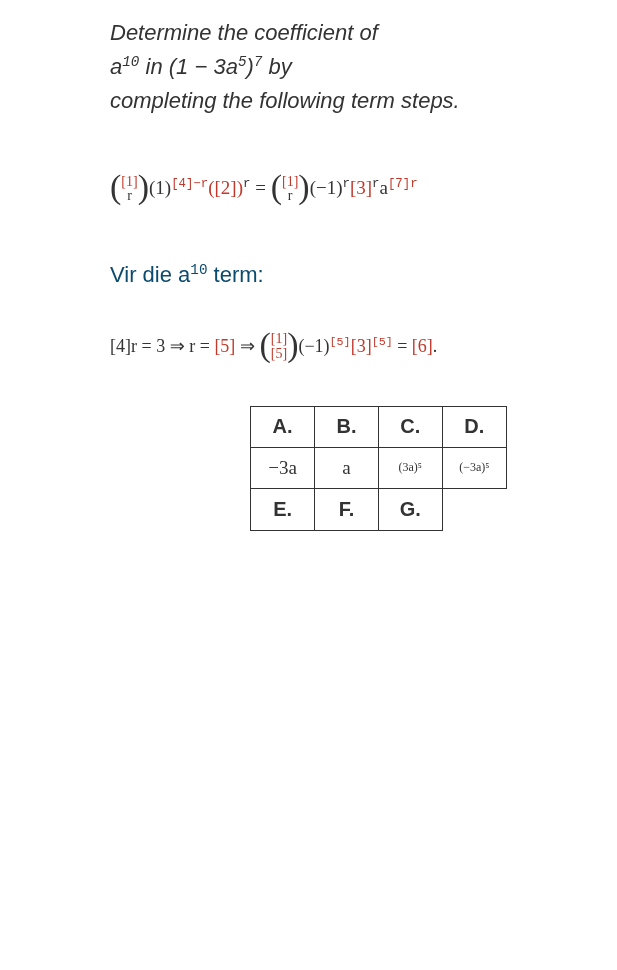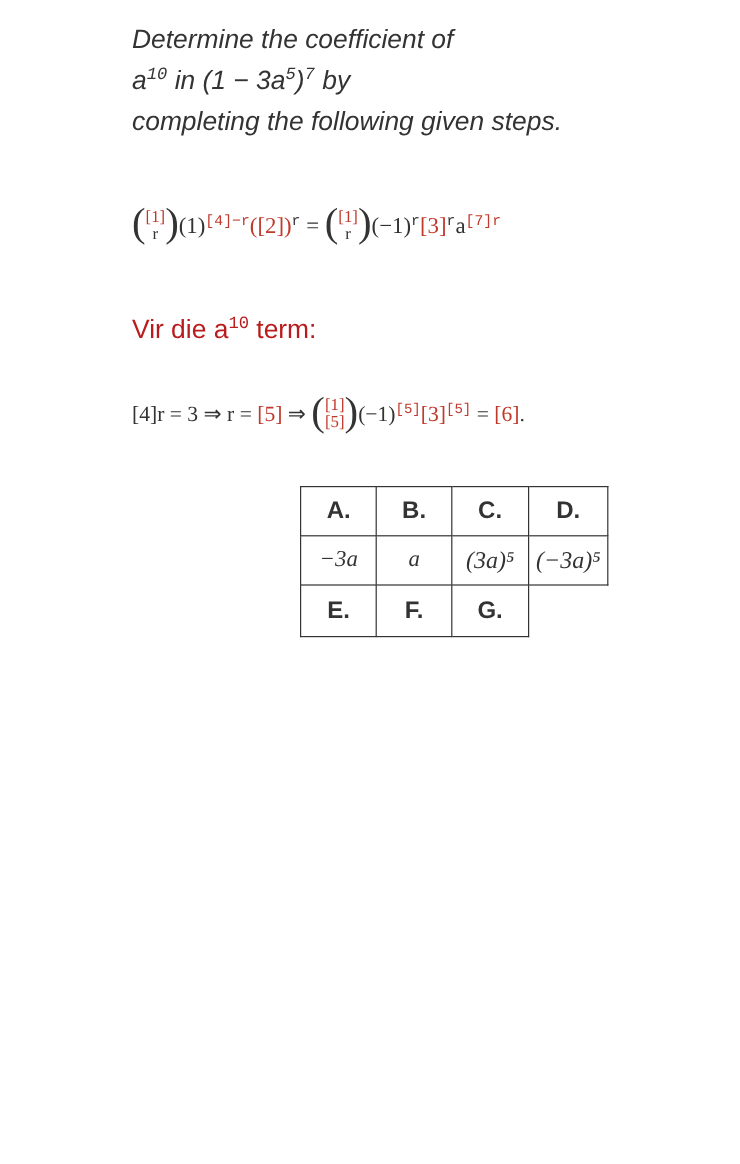--- a/index.html
+++ b/index.html
@@ -42,21 +42,21 @@
   }
   .paren {
     font-size: 34px;
     vertical-align: middle;
     position: relative;
     top: -3px;
   }
   .txtline {
     font-size: 22px;
     margin: 10px 0 14px 0;
-    color: #b91c1c;
+    color: #0c4a6e;
   }
   .step {
     font-family: "Times New Roman", serif;
     font-size: 18px;
     margin: 40px 0 39px 0;
     white-space: nowrap;
   }
   .step .red { color: #c0392b; }
   .table-wrap {
     margin-left: 140px;
@@ -74,34 +74,33 @@
   }
   td.hdr {
     font-family: Arial, Helvetica, sans-serif;
     font-weight: bold;
     font-size: 20px;
     height: 38px;
   }
   td.val {
     font-size: 19px;
     height: 38px;
-    font-style: italic;
   }
-  td.small { font-size: 20px; }
+  td.small { font-size: 12px; }
   td.noborder { border: none; }
 </style>
 </head>
 <body>
 
 <div class="container">
 
   <div class="question">
     <span>Determine the coefficient of</span><br>
     <span>a</span><span class="sup">10</span><span> in (1 − 3a</span><span class="sup">5</span><span>)</span><span class="sup">7</span><span> by</span><br>
-    <span>completing the following given steps.</span>
+    <span>completing the following term steps.</span>
   </div>
 
   <div class="formula">
     <span class="paren">(</span><span class="binom">
         <span class="red">[1]</span>
         <span>r</span>
       </span><span class="paren">)</span><span>(1)</span><span class="sup red">[4]−r</span><span class="red">([2])</span><span class="sup">r</span><span> = </span><span class="paren">(</span><span class="binom">
         <span class="red">[1]</span>
         <span>r</span>
       </span><span class="paren">)</span><span>(−1)</span><span class="sup">r</span><span class="red">[3]</span><span class="sup">r</span><span>a</span><span class="sup red">[7]r</span>

